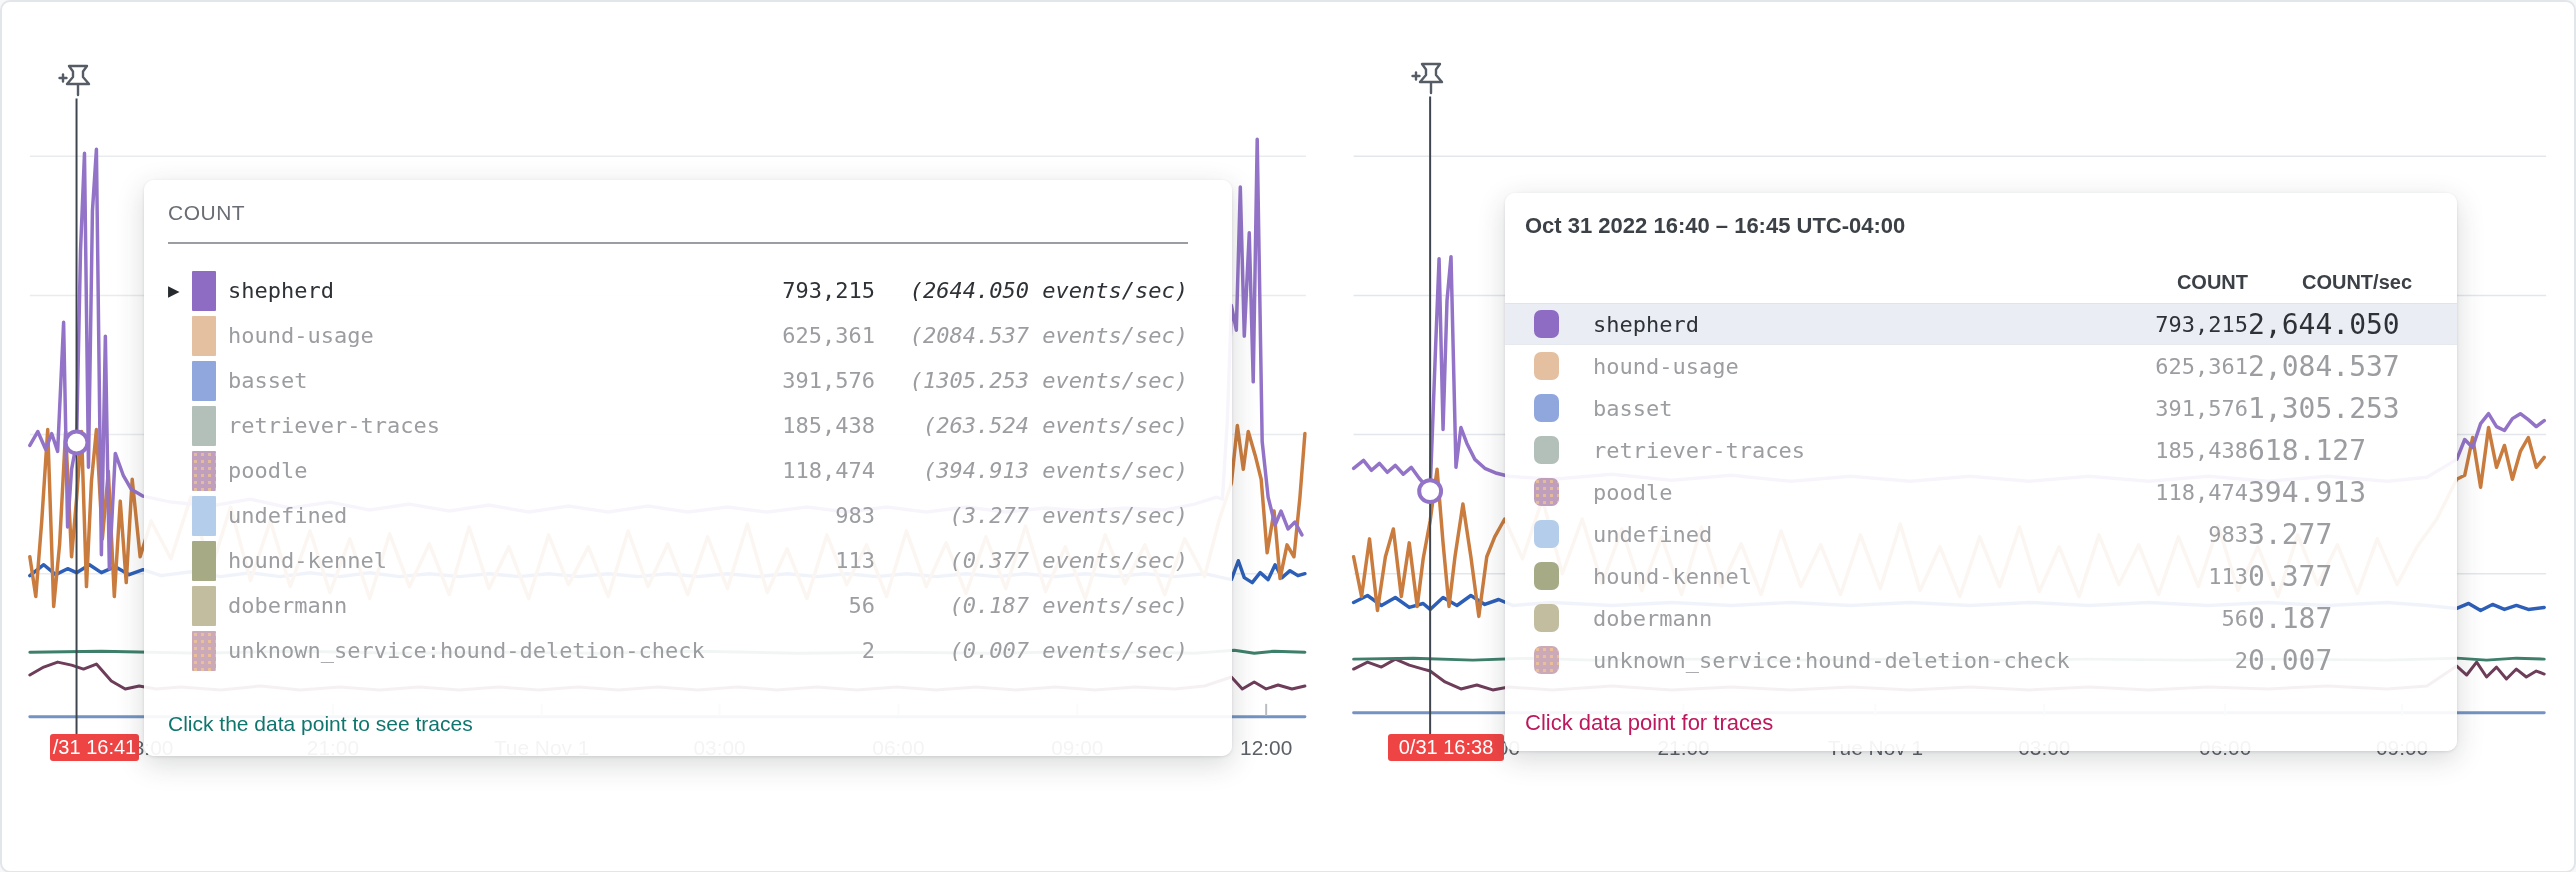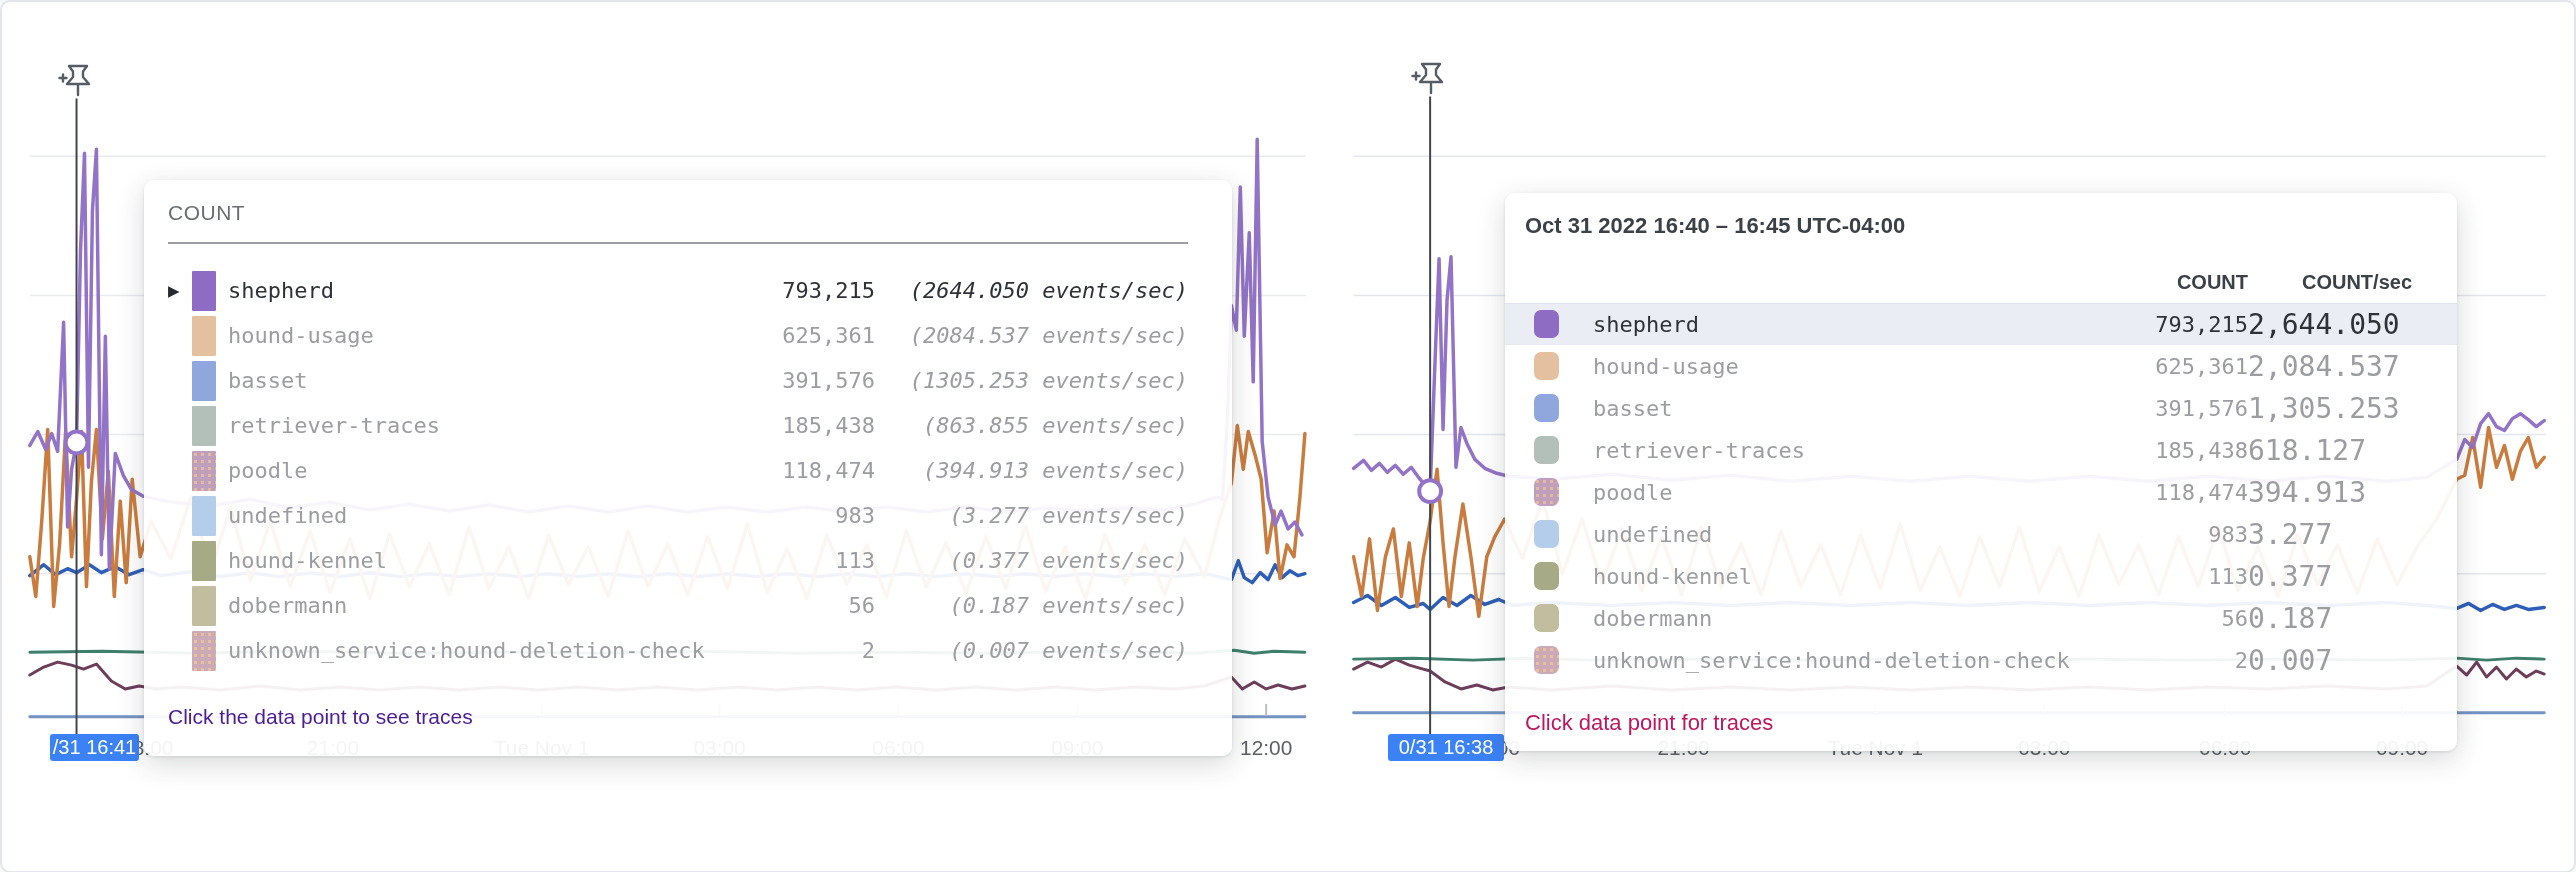--- a/index.html
+++ b/index.html
@@ -3,21 +3,21 @@
 <meta charset="utf-8">
 <style>
   * { margin:0; padding:0; box-sizing:border-box; }
   html,body { width:2576px; height:873px; background:#f7f8f9; font-family:"Liberation Sans",sans-serif; }
   .card { position:absolute; left:0; top:0; width:2576px; height:873px; background:#ffffff;
           border:2px solid #e2e5ea; border-radius:10px; overflow:hidden; }
   svg.bg { position:absolute; left:0; top:0; }
   text.axis-label { font-family:"Liberation Sans",sans-serif; font-size:21px; fill:#5d6167; }
 
   
-  .time-badge { position:absolute; top:732px; height:27px; background:#3b82f6; color:#ffffff;
+  .time-badge { position:absolute; top:732px; height:27px; background:#ef4444; color:#ffffff;
                 font-size:20px; line-height:27px; text-align:center; border-radius:3px; z-index:2;
                 font-family:"Liberation Sans",sans-serif; }
   .time-badge.left { left:48px; width:89px; }
   .time-badge.right { left:1386px; width:116px; }
 
   .pin { position:absolute; z-index:2; }
 
   
   .panel { position:absolute; background:rgba(255,255,255,0.93); border-radius:10px; z-index:3;
            box-shadow:0 1px 3px rgba(40,44,52,0.12), 0 8px 28px rgba(40,44,52,0.18); }
@@ -32,21 +32,21 @@
   .lp-rows { margin-top:24px; }
   .lp-row { display:flex; align-items:center; height:45px; }
   .lp-marker { width:24px; font-size:15px; color:#26292e; flex:0 0 24px; }
   .lp-swatch { width:24px; height:40px; border-radius:1px; margin-right:12px; flex:0 0 24px; }
   .lp-name { font-size:22px; }
   .lp-fill { flex:1; }
   .lp-count { width:149px; text-align:right; font-size:22px; }
   .lp-rate  { width:313px; text-align:right; font-size:22px; white-space:pre;font-style:italic; }
   .lp-row .txt { color:#9b9da1; }
   .lp-row.active .txt { color:#2e3237; }
-  .lp-footer { position:absolute; left:24px; bottom:27px; color:#4c1d95; font-size:21px; }
+  .lp-footer { position:absolute; left:24px; bottom:20px; color:#0f766e; font-size:21px; }
 
   
   .rp-title { color:#3c4147; font-size:22px; line-height:26px; padding-left:20px;font-weight:bold; }
   .rp-headers { display:flex; margin-top:30px; height:26px; align-items:center; padding-right:45px; }
   .rp-headers .fill { flex:1; }
   .rp-h { font-weight:bold; color:#3c4147; font-size:20px; text-align:right; }
   .rp-h.count { width:149px; }
   .rp-h.rate { width:164px; }
   .rp-rows { margin-top:8px; }
   .rp-row { display:flex; align-items:center; height:42px; padding-right:45px; }
@@ -187,21 +187,21 @@
         <span class="lp-fill"></span>
         <span class="lp-count mono txt">391,576</span>
         <span class="lp-rate mono txt">(1305.253 events/sec)</span>
       </div>
       <div class="lp-row">
         <span class="lp-marker"></span>
         <span class="lp-swatch" style="background-color: rgb(179, 191, 185);"></span>
         <span class="lp-name mono txt">retriever-traces</span>
         <span class="lp-fill"></span>
         <span class="lp-count mono txt">185,438</span>
-        <span class="lp-rate mono txt">(863.855 events/sec)</span>
+        <span class="lp-rate mono txt">(263.524 events/sec)</span>
       </div>
       <div class="lp-row">
         <span class="lp-marker"></span>
         <span class="lp-swatch dotted" style="background-color: rgb(191, 159, 188);"></span>
         <span class="lp-name mono txt">poodle</span>
         <span class="lp-fill"></span>
         <span class="lp-count mono txt">118,474</span>
         <span class="lp-rate mono txt">(394.913 events/sec)</span>
       </div>
       <div class="lp-row">

